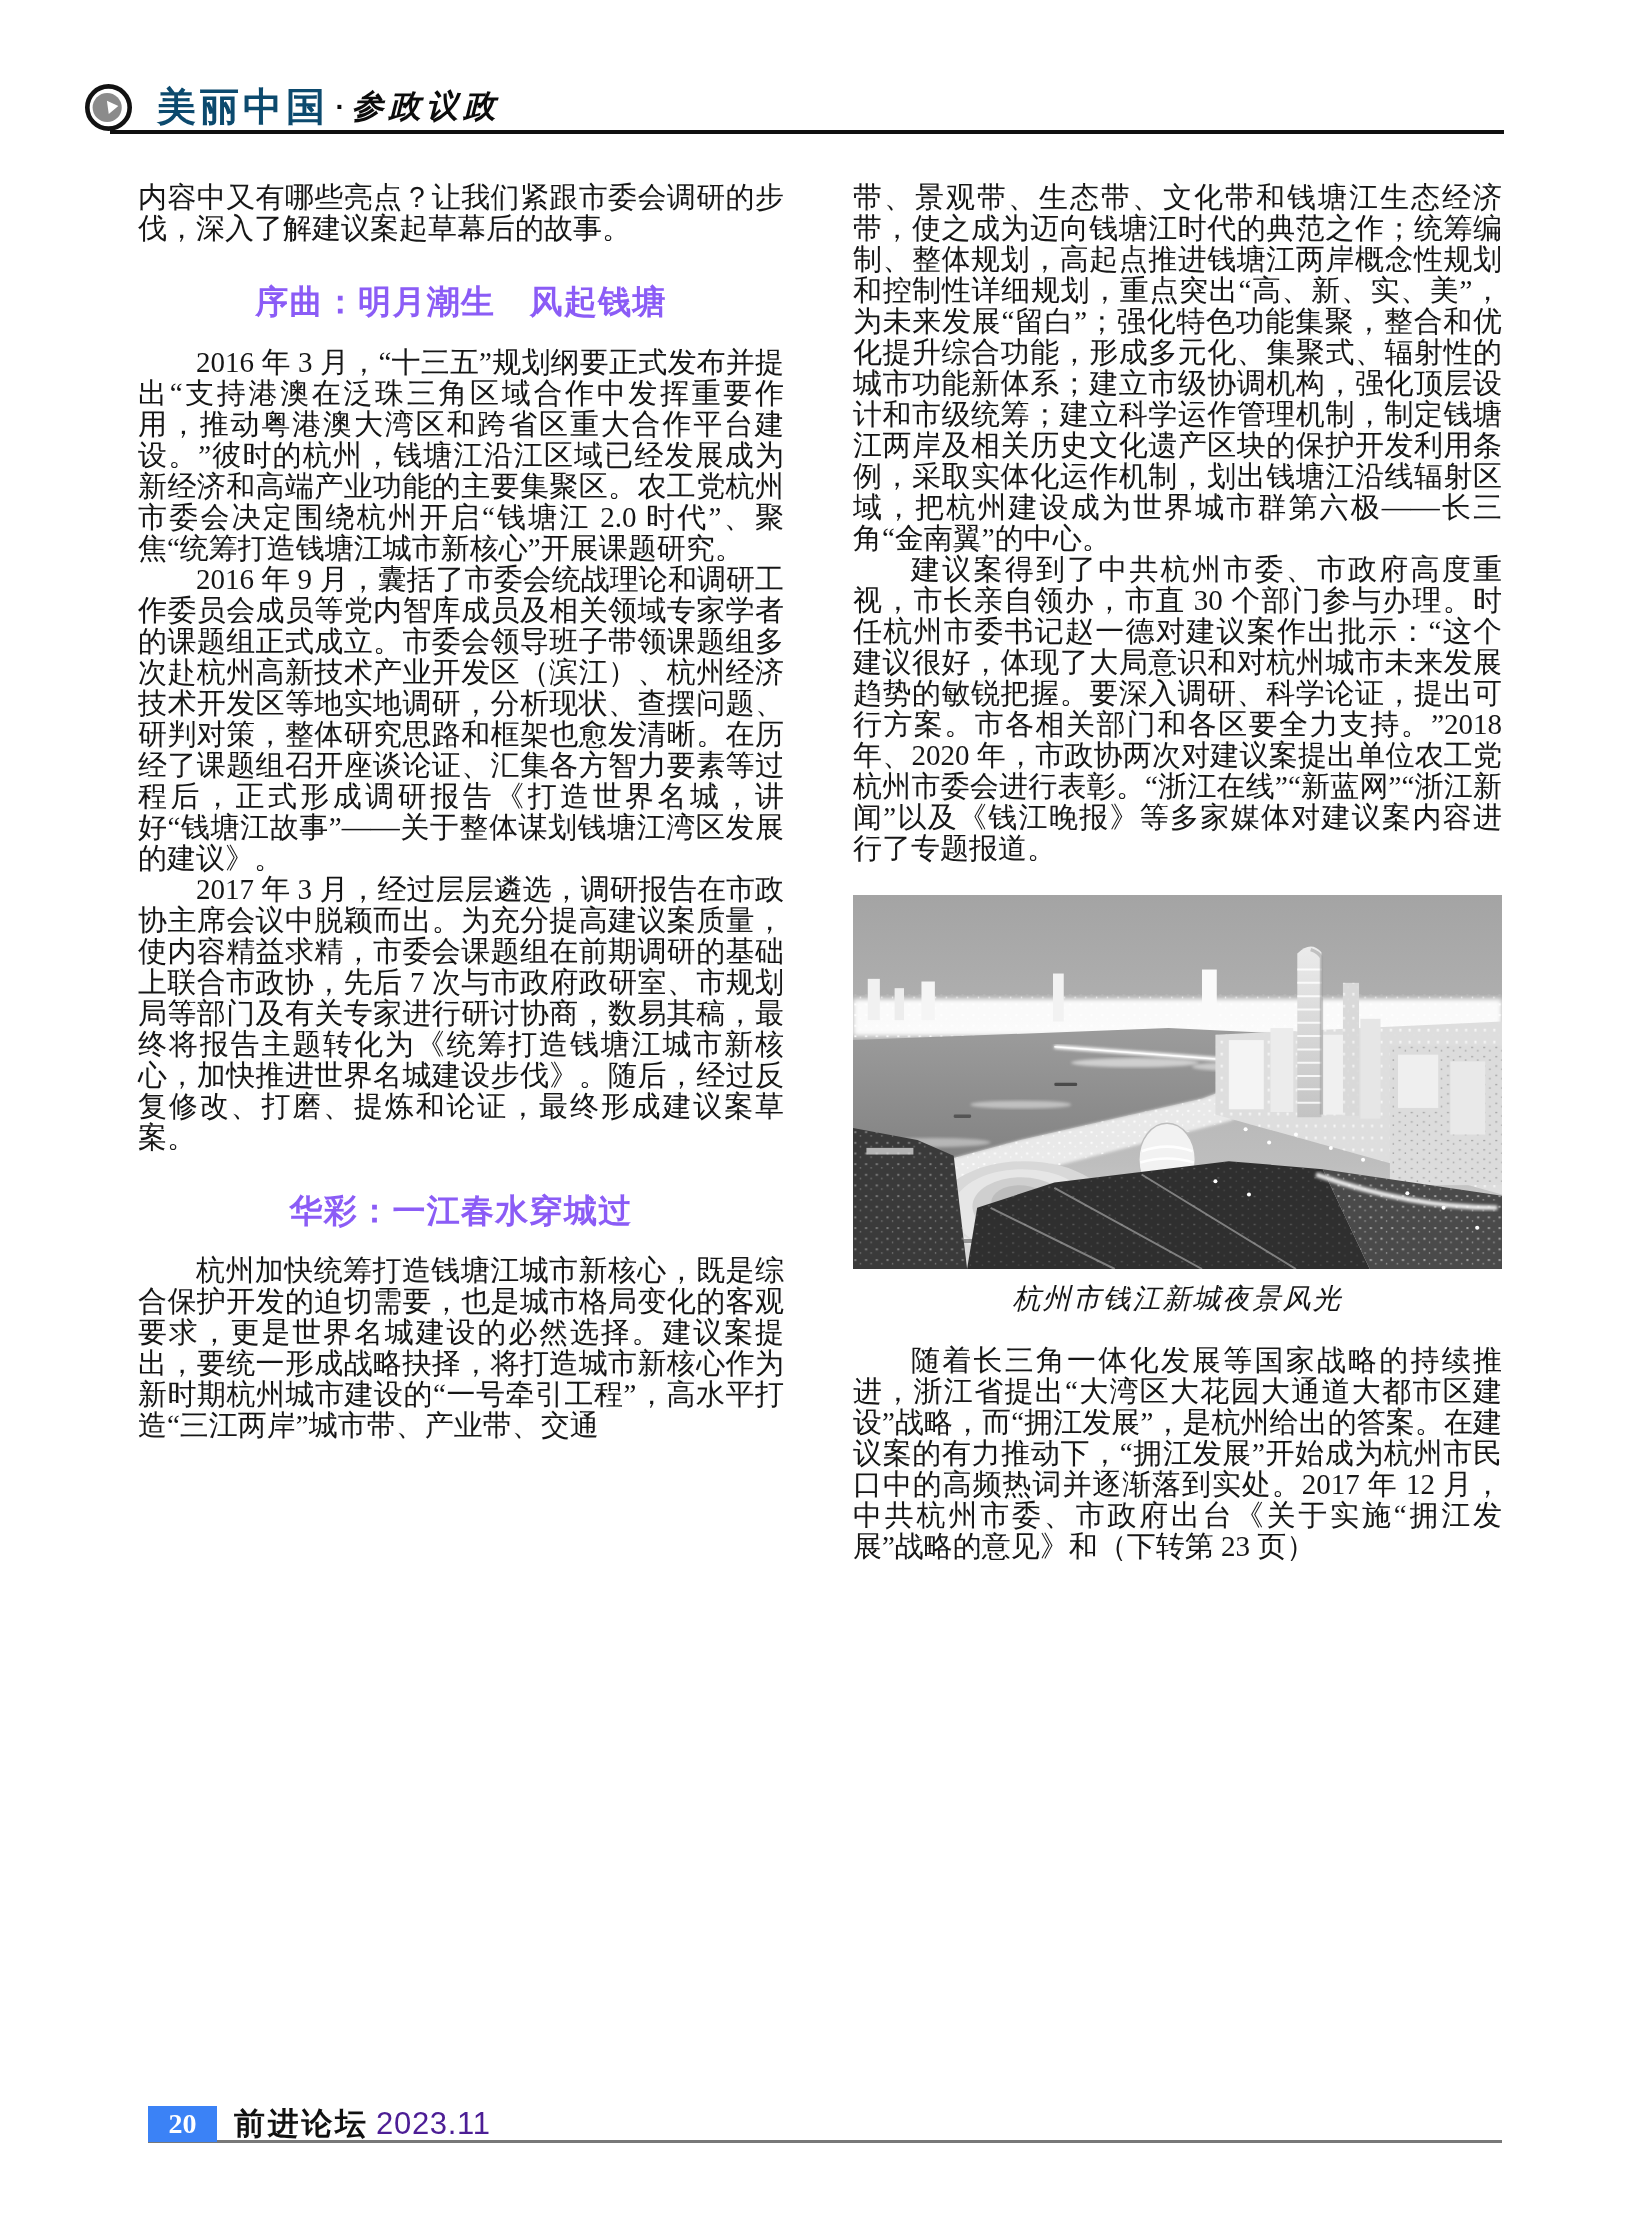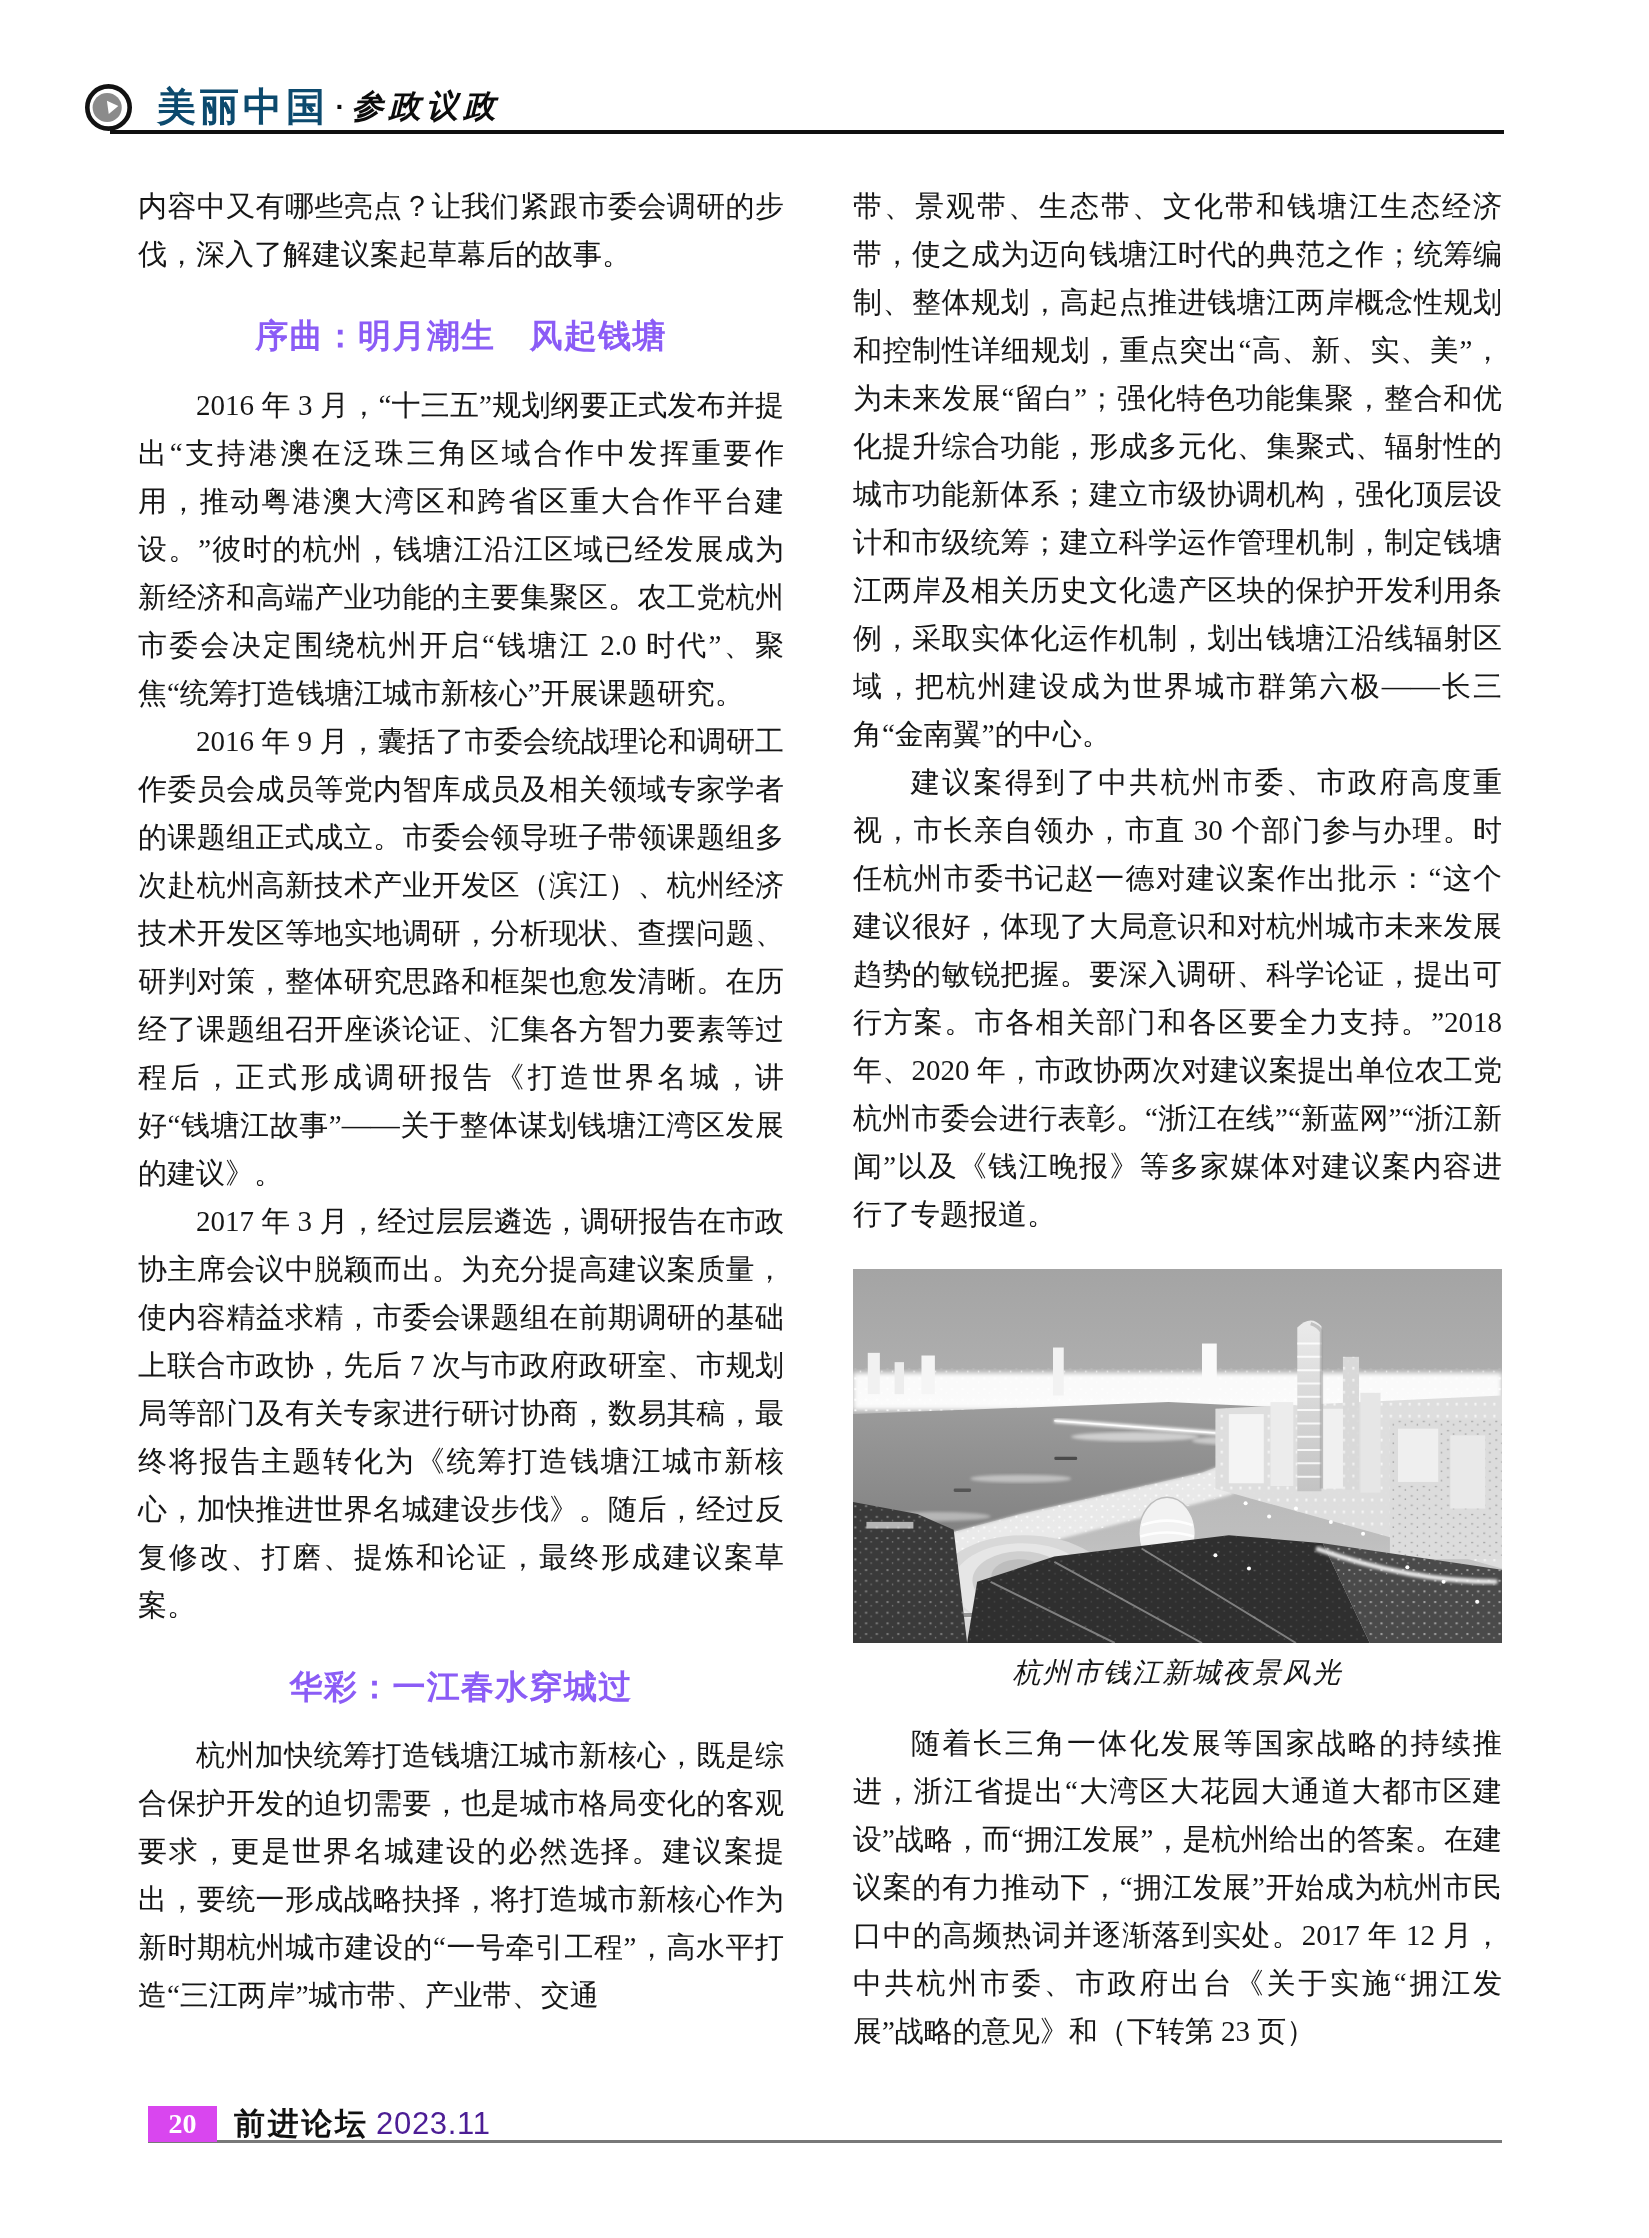--- a/index.html
+++ b/index.html
@@ -14,40 +14,40 @@
   .masthead-bold { font-family:"Liberation Sans","DejaVu Sans",sans-serif; font-weight:900; font-size:39px; letter-spacing:4px; color:#0c4a6e; }
   .masthead-dot { font-family:"Liberation Sans",sans-serif; font-weight:700; font-size:28px; margin:0 6.6px; color:#0c0c0c; }
   .masthead-script { font-family:"DejaVu Serif","Liberation Serif",serif; font-style:italic; font-weight:600; font-size:32px; letter-spacing:5.3px; color:#0c0c0c; }
   .header-rule { position:absolute; left:110px; top:130px; width:1394px; height:4px; background:#101010; }
 
   
   .col { position:absolute; top:182px; }
   .col-left  { left:138px;  width:646px; }
   .col-right { left:853px; width:649px; }
 
-  .body-text { margin:0; font-size:29px; line-height:48px; text-align:justify; text-justify:inter-ideograph; color:#161616; }
+  .body-text { margin:0; font-size:29px; line-height:31px; text-align:justify; text-justify:inter-ideograph; color:#161616; }
   .body-text.indent { text-indent:2em; }
 
   .section-heading {
     margin:31px 0 18.6px; text-align:center; letter-spacing:1.3px; color:#8b5cf6;
     font-family:"Liberation Sans","DejaVu Sans",sans-serif; font-weight:700; font-size:33px; line-height:53px;
   }
 
   
   .photo-figure { margin:31px 0 28px 0; }
   .photo-frame { display:block; width:100%; height:374px; }
   .photo-caption {
     margin-top:10.6px; text-align:center; font-size:28px; line-height:37px;
     font-style:italic; color:#151515; letter-spacing:2px;
   }
 
   
   .footer-rule { position:absolute; left:148px; top:2140px; width:1354px; height:3.3px; background:#787878; }
   .page-number-badge {
-    position:absolute; left:148px; top:2106px; width:69px; height:36px; background:#d946ef;
+    position:absolute; left:148px; top:2106px; width:69px; height:36px; background:#3b82f6;
     color:#ffffff; font-weight:700; font-size:28px; display:flex; align-items:center; justify-content:center;
     font-family:"Liberation Serif",serif;
   }
   .journal-name { position:absolute; left:234px; top:2104px; font-size:31px; line-height:39px; font-weight:600; color:#111; letter-spacing:2.7px; }
   .issue-date  { position:absolute; left:376px; top:2104px; font-size:31px; line-height:39px; font-family:"Liberation Sans","DejaVu Sans",sans-serif; color:#4c1d95; letter-spacing:0.7px; }
 </style>
 </head>
 <body>
 
 <div class="page">

